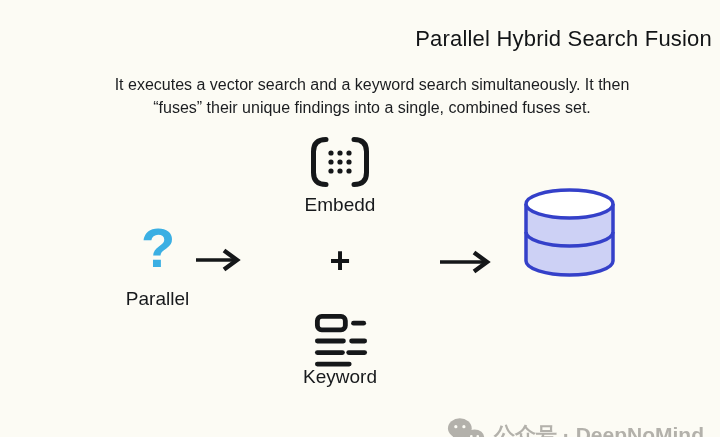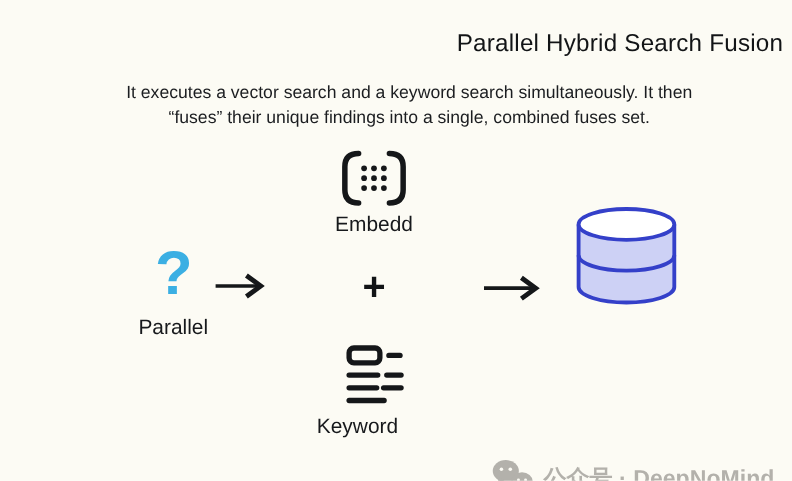--- a/index.html
+++ b/index.html
@@ -37,22 +37,22 @@
   .embed-label{
     position:absolute;left:290px;top:194px;width:100px;
     text-align:center;font-size:19px;
   }
   .plus{
     position:absolute;left:310px;top:241px;width:60px;
     text-align:center;font-size:36px;line-height:40px;font-weight:700;color:#121416;
   }
   .keyword-icon{position:absolute;left:314px;top:311px;}
   .keyword-label{
-    position:absolute;left:288px;top:378px;width:104px;
-    text-align:left;font-size:19px;
+    position:absolute;left:288px;top:366px;width:104px;
+    text-align:center;font-size:19px;
   }
   .db-icon{position:absolute;left:521px;top:186px;}
   .db-label{
     position:absolute;left:475px;top:299px;width:195px;
     text-align:center;font-size:20px;
   }
   .watermark{
     position:absolute;right:16px;top:390px;
     display:flex;align-items:flex-end;gap:9px;
     color:#B3B1AB;font-size:21px;font-weight:600;margin-top:27px;

